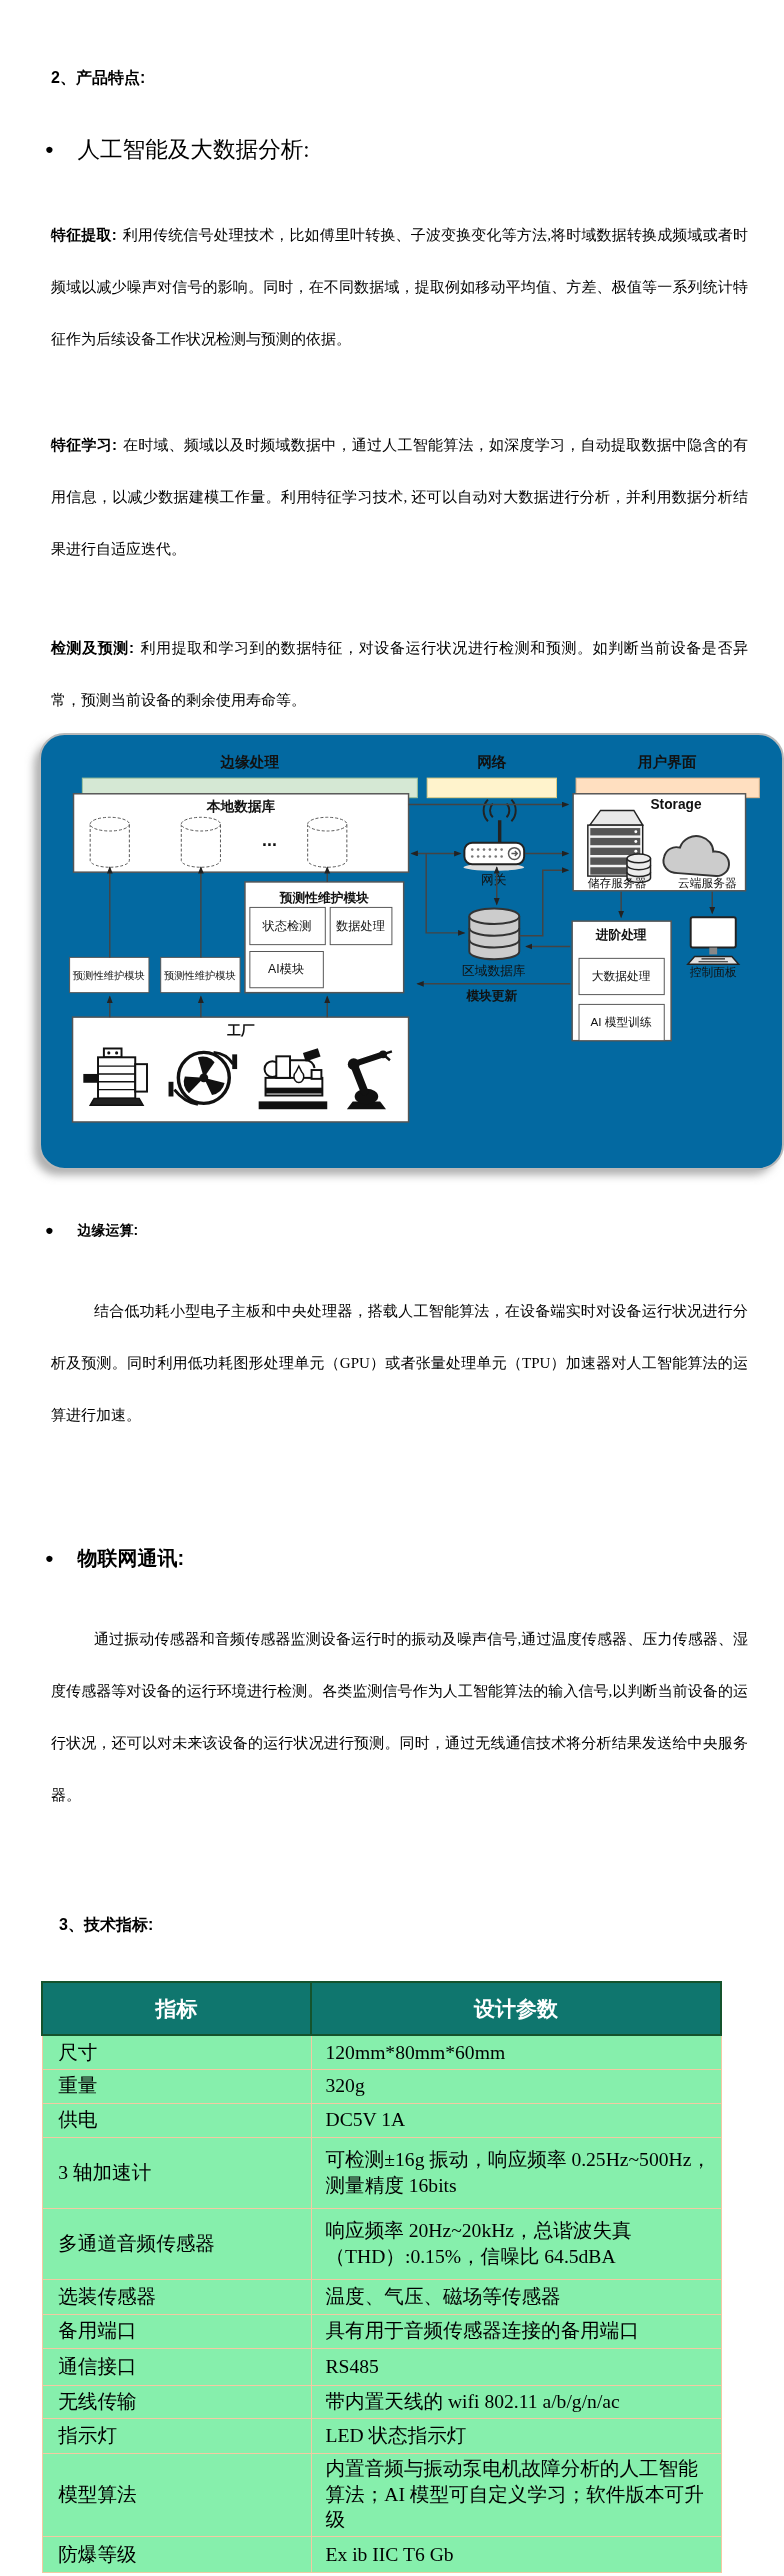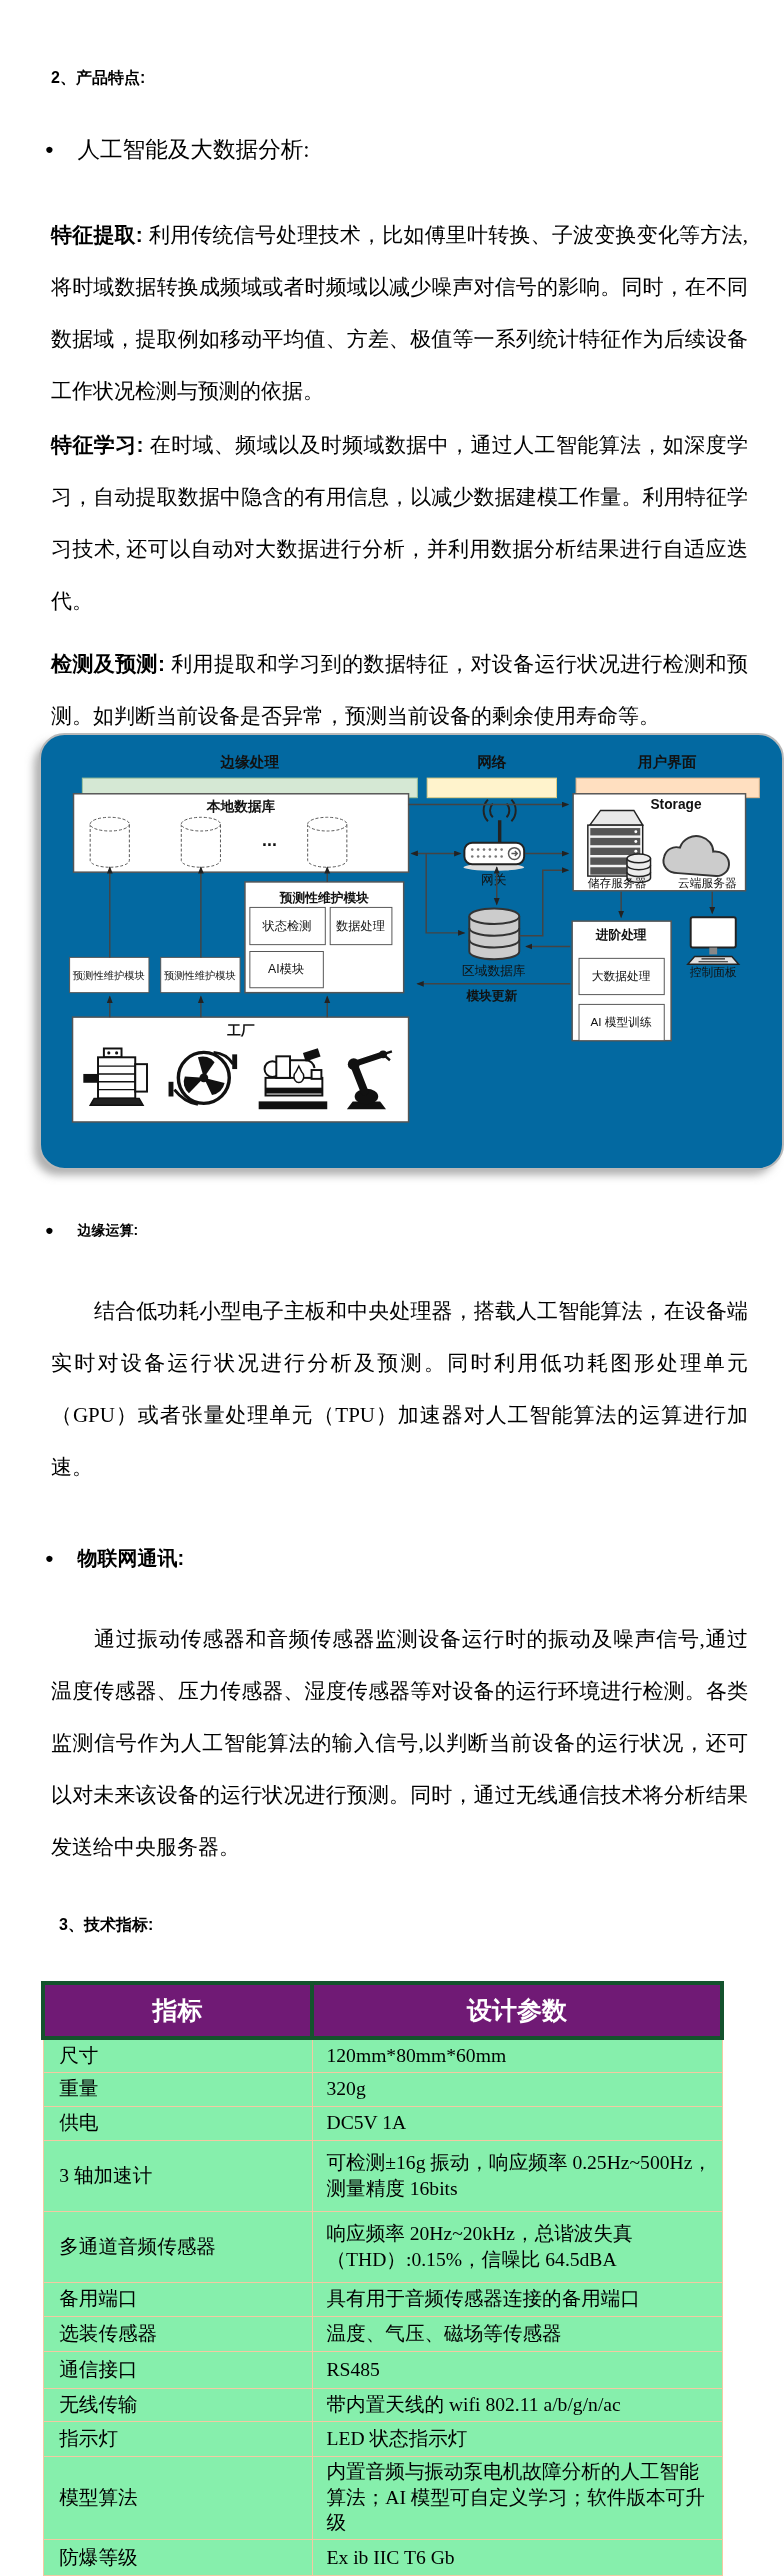--- a/index.html
+++ b/index.html
@@ -3,34 +3,34 @@
 <meta charset="utf-8">
 <style>
   html,body{margin:0;padding:0;background:#fff;}
   .page{position:relative;width:784px;height:2576px;background:#fff;overflow:hidden;
         font-family:"Liberation Serif","DejaVu Serif",serif;color:#000;}
   .abs{position:absolute;}
   .h-sans{font-family:"Liberation Sans","DejaVu Sans",sans-serif;font-weight:bold;}
   .heading{left:51px;font-size:16px;line-height:29px;}
   .bullet-line{left:45px;font-size:22.6px;line-height:29px;display:flex;align-items:center;}
   .bullet-dot{font-size:14.7px;margin-right:23.5px;line-height:29px;}
-  .para{left:51px;width:697px;font-size:21px;line-height:52px;text-align:justify;}
+  .para{left:51px;width:697px;font-size:15px;line-height:52px;text-align:justify;}
   .para .lead{font-family:"Liberation Sans","DejaVu Sans",sans-serif;font-weight:bold;margin-right:5.9px;}
   .indent{text-indent:43px;}
   
   .diagram{left:39px;top:733px;width:741px;height:433px;background:#0369a1;
            border:2px solid #b9b9b9;border-radius:25.5px;
            box-shadow:-6.9px 6.9px 8.8px -2px rgba(110,110,110,.55);}
   .diagram svg{display:block;}
   svg text{font-family:"Liberation Sans","DejaVu Sans",sans-serif;fill:#111;}
   .t-b{font-weight:bold;}
   
   .spec{left:41px;top:1981px;width:679px;border-collapse:collapse;table-layout:fixed;font-size:19.6px;}
-  .spec th{background:#701a75;color:#fff;font-family:"Liberation Sans","DejaVu Sans",sans-serif;
-           font-size:25px;font-weight:bold;height:49px;text-align:center;border:4px solid #14532d;}
+  .spec th{background:#0f766e;color:#fff;font-family:"Liberation Sans","DejaVu Sans",sans-serif;
+           font-size:21px;font-weight:bold;height:49px;text-align:center;border:2px solid #14532d;}
   .spec th.second{border-left:2px solid #fff;}
   .spec td{border:1px solid #F4C9A2;background:#86efac;vertical-align:middle;line-height:25.5px;padding:2.9px 5.9px 2.9px 15.7px;}
   .spec td.val{padding-left:14px;}
   .spec col.c1{width:269px;}
   .spec col.c2{width:410px;}
 </style>
 </head>
 <body>
 
 <div class="page">
@@ -43,21 +43,21 @@
   </div>
 
   <div class="abs para" style="top:209px">
     <span class="lead">特征提取:</span><span>利用传统信号处理技术，比如傅里叶转换、子波变换变化等方法,将时域数据转换成频域或者时频域以减少噪声对信号的影响。同时，在不同数据域，提取例如移动平均值、方差、极值等一系列统计特征作为后续设备工作状况检测与预测的依据。</span>
   </div>
 
   <div class="abs para" style="top:419px">
     <span class="lead">特征学习:</span><span>在时域、频域以及时频域数据中，通过人工智能算法，如深度学习，自动提取数据中隐含的有用信息，以减少数据建模工作量。利用特征学习技术, 还可以自动对大数据进行分析，并利用数据分析结果进行自适应迭代。</span>
   </div>
 
-  <div class="abs para" style="top:638px">
+  <div class="abs para" style="top:622px">
     <span class="lead">检测及预测:</span><span>利用提取和学习到的数据特征，对设备运行状况进行检测和预测。如判断当前设备是否异常，预测当前设备的剩余使用寿命等。</span>
   </div>
 
   <div class="abs diagram">
     <svg width="741" height="433" viewBox="0 0 756 442">
       <defs>
         <marker id="ah" markerWidth="9" markerHeight="8" refX="6.5" refY="3" orient="auto-start-reverse" markerUnits="userSpaceOnUse">
           <path d="M0,0 L7.5,3 L0,6 z" fill="#222"></path>
         </marker>
       </defs>
@@ -285,28 +285,28 @@
           <td class="val">DC5V 1A</td>
         </tr>
         <tr style="height: 71px;">
           <td class="lab">3 轴加速计</td>
           <td class="val">可检测±16g 振动，响应频率 0.25Hz~500Hz，测量精度 16bits</td>
         </tr>
         <tr style="height: 71px;">
           <td class="lab">多通道音频传感器</td>
           <td class="val">响应频率 20Hz~20kHz，总谐波失真（THD）:0.15%，信噪比 64.5dBA</td>
         </tr>
+        <tr style="height: 35px;">
+          <td class="lab">选装传感器</td>
+          <td class="val">温度、气压、磁场等传感器</td>
+        </tr>
         <tr style="height: 34px;">
           <td class="lab">备用端口</td>
           <td class="val">具有用于音频传感器连接的备用端口</td>
         </tr>
-        <tr style="height: 35px;">
-          <td class="lab">选装传感器</td>
-          <td class="val">温度、气压、磁场等传感器</td>
-        </tr>
         <tr style="height: 37px;">
           <td class="lab">通信接口</td>
           <td class="val">RS485</td>
         </tr>
         <tr style="height: 33px;">
           <td class="lab">无线传输</td>
           <td class="val">带内置天线的 wifi 802.11 a/b/g/n/ac</td>
         </tr>
         <tr style="height: 35px;">
           <td class="lab">指示灯</td>

